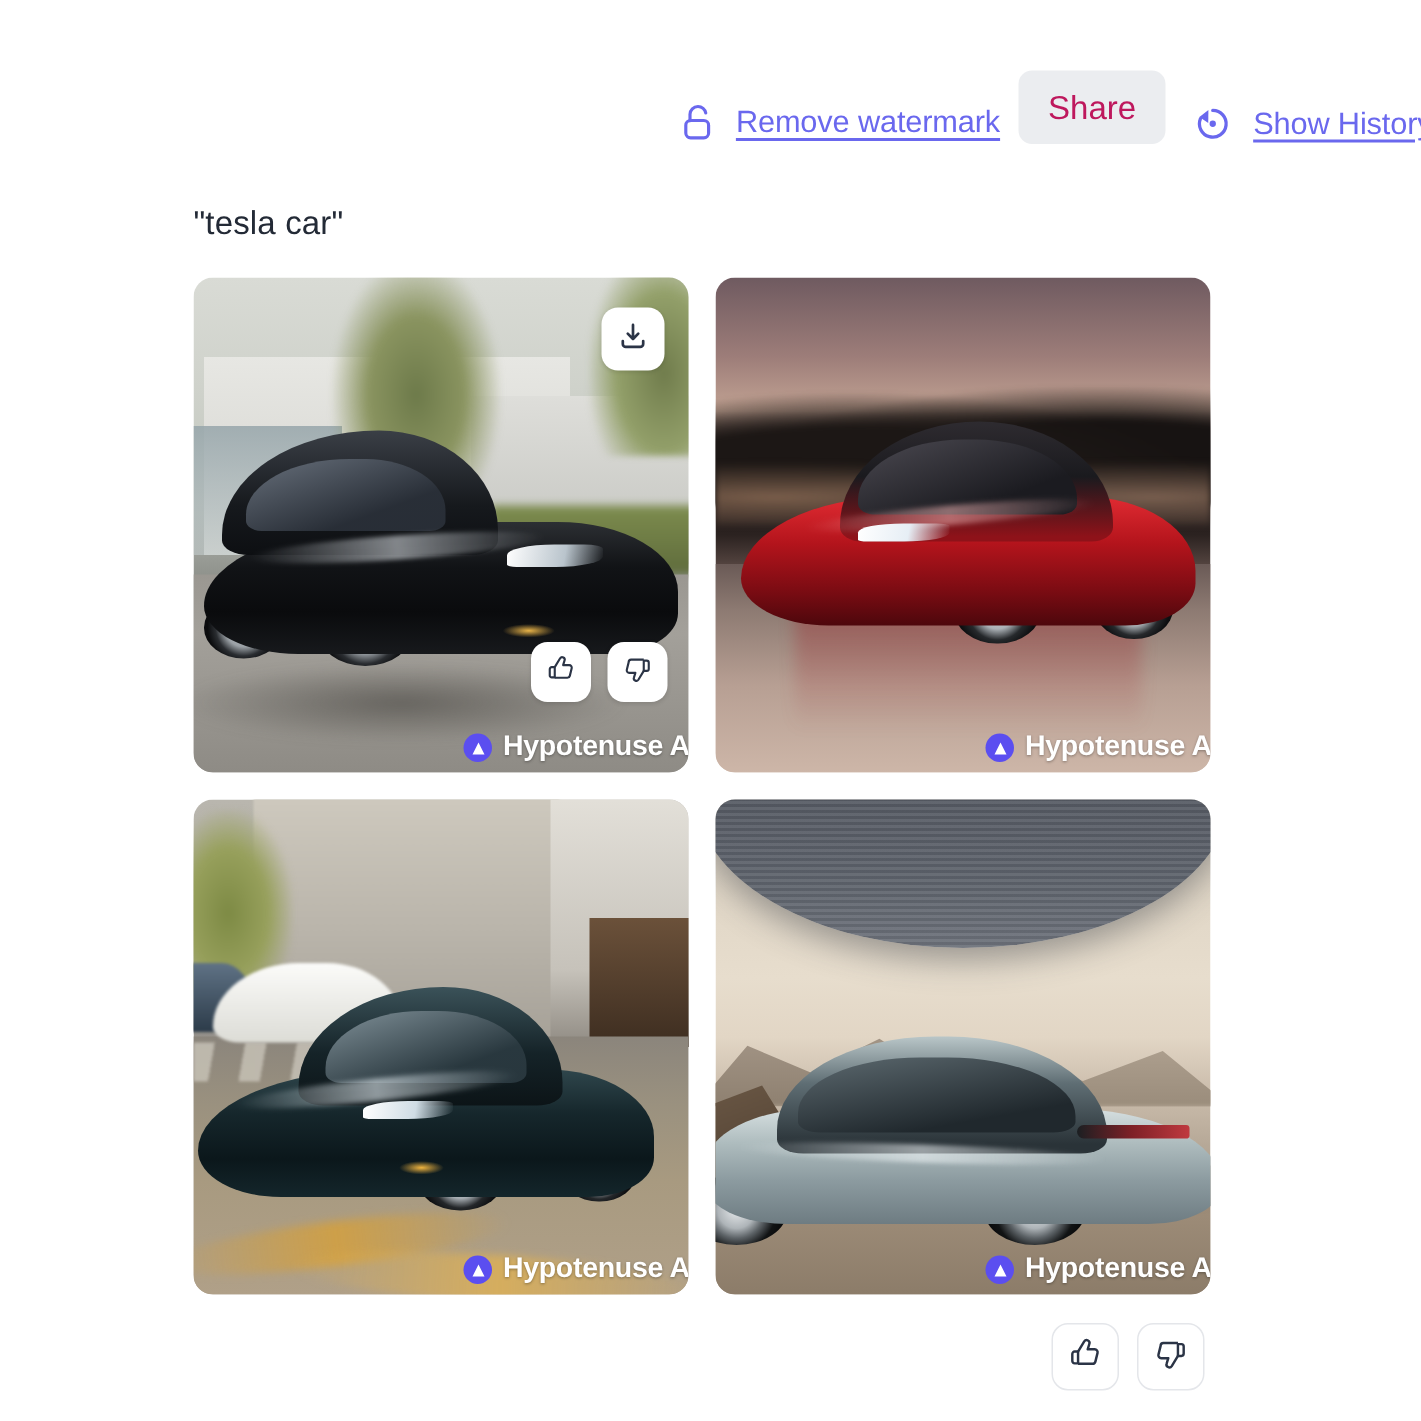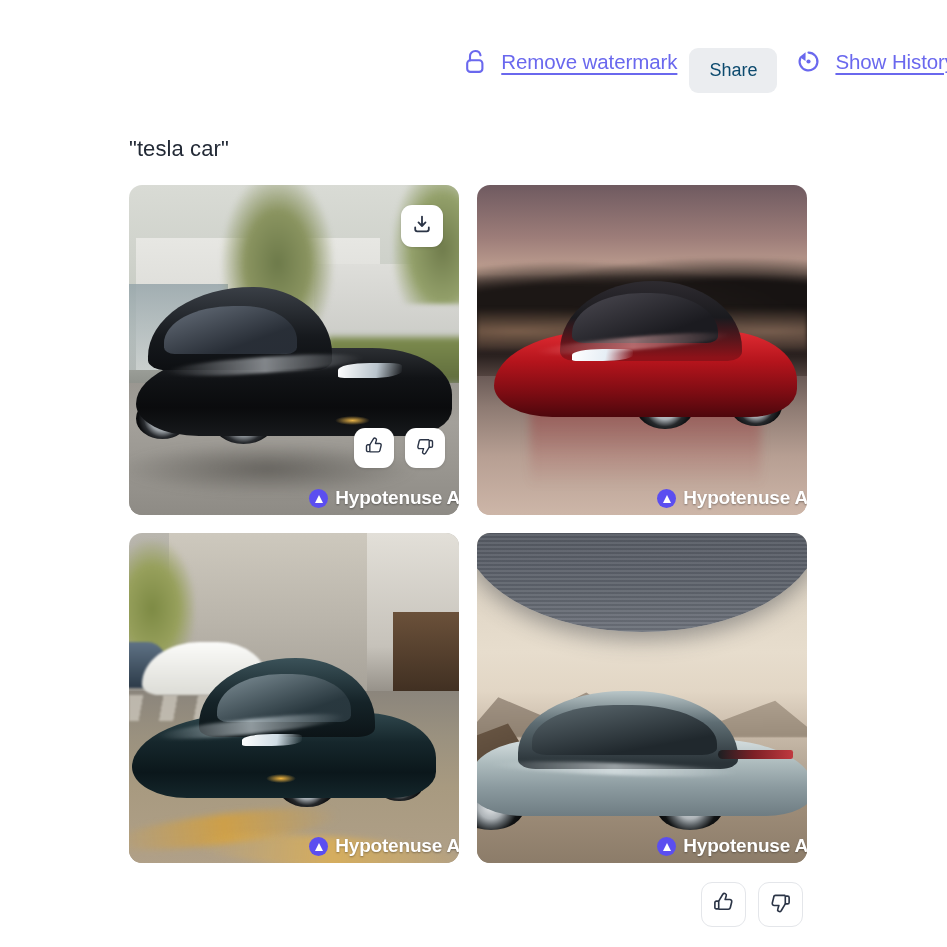--- a/index.html
+++ b/index.html
@@ -12,21 +12,21 @@
   }
 
   
   .toolbar {
     position: absolute;
     top: 48px;
     left: 0;
     width: 947px;
     height: 48px;
     display: flex;
-    align-items: flex-start;
+    align-items: flex-end;
     justify-content: flex-end;
     gap: 0;
     padding-right: 0;
   }
   .remove-wm {
     display: flex;
     align-items: center;
     gap: 12px;
     cursor: pointer;
   }
@@ -38,22 +38,22 @@
     text-decoration-thickness: 1.6px;
     white-space: nowrap;
     letter-spacing: -0.1px;
   }
   .icon-purple svg { display: block; }
   .share-btn {
     background: #ebedf0;
     border: none;
     border-radius: 9px;
     padding: 12px 20px;
-    font-size: 18px;
-    color: #0c4a6e;
+    font-size: 22px;
+    color: #be185d;
     font-family: "Liberation Sans", sans-serif;
     cursor: pointer;
     margin-left: 12px;
     margin-right: 18px;
     line-height: 1.15;
   }
   .history-group {
     display: flex;
     align-items: center;
     gap: 13px;

